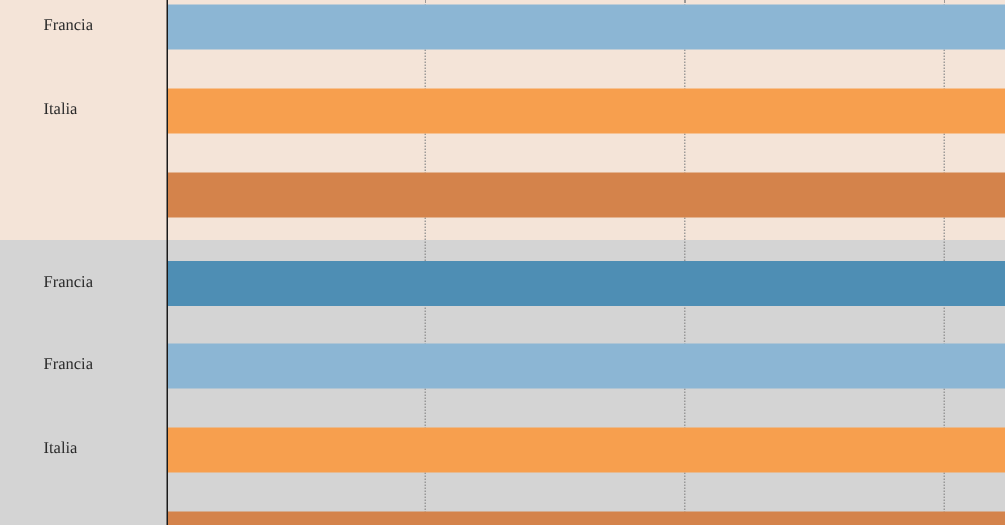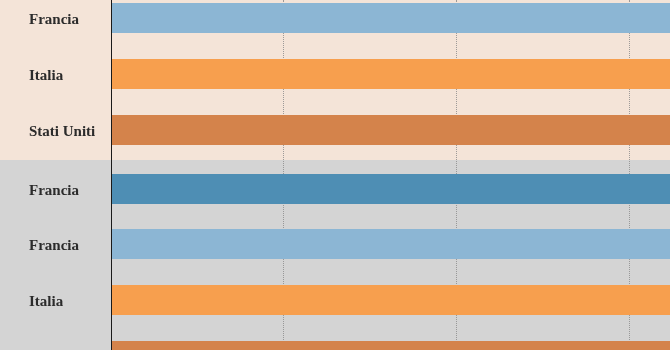--- a/index.html
+++ b/index.html
@@ -51,25 +51,24 @@
     height: 30px;
   }
   
   .cat-label {
     position: absolute;
     right: 0;
     width: 100px;
     text-align: left;
     padding-left: 18px;
     box-sizing: border-box;
-    font-size: 15px;
+    font-size: 11px;
     color: #2B2B2B;
     line-height: 1;
     white-space: nowrap;
-    font-weight: bold;
   }
   .label-col {
     position: absolute;
     left: 0;
     top: 0;
     width: 111px;
     height: 350px;
   }
 </style>
 </head>
@@ -90,20 +89,19 @@
   <div class="bar" style="top:174px; left:112px; width:558px; background:#4E8EB4;"></div>
   <div class="bar" style="top:229px; left:112px; width:558px; background:#8CB6D4;"></div>
   <div class="bar" style="top:285px; left:112px; width:558px; background:#F79F4E;"></div>
   <div class="bar" style="top:341px; left:112px; width:558px; background:#D4834B;"></div>
 
   <div class="axis-line" style="left:110.5px;"></div>
 
   <div class="label-col">
     <div class="cat-label" style="top:12px;">Francia</div>
     <div class="cat-label" style="top:68px;">Italia</div>
-    <div class="cat-label" style="top:124px;">Stati Uniti</div>
     <div class="cat-label" style="top:183px;">Francia</div>
     <div class="cat-label" style="top:238px;">Francia</div>
     <div class="cat-label" style="top:294px;">Italia</div>
 
   </div>
 
 </div>
 
 </body></html>

